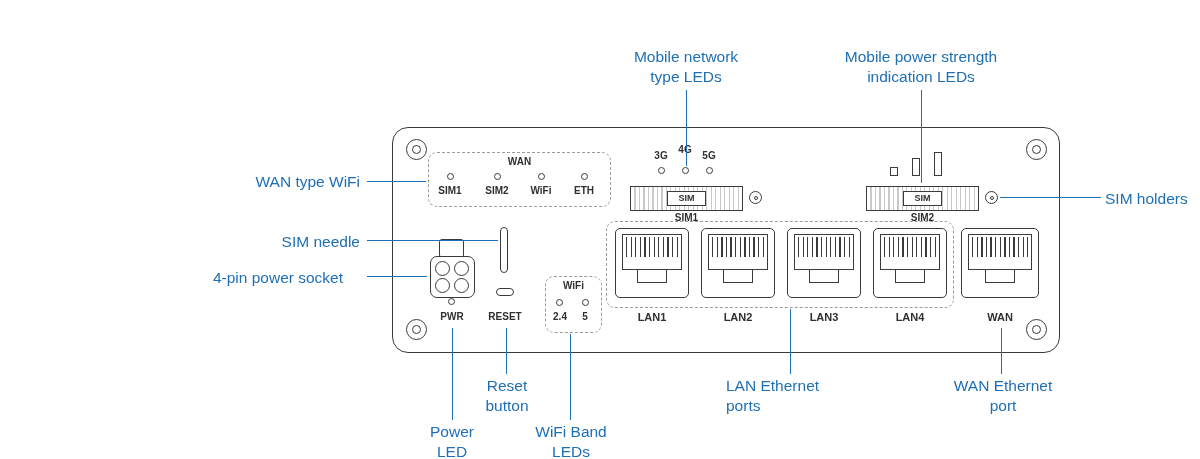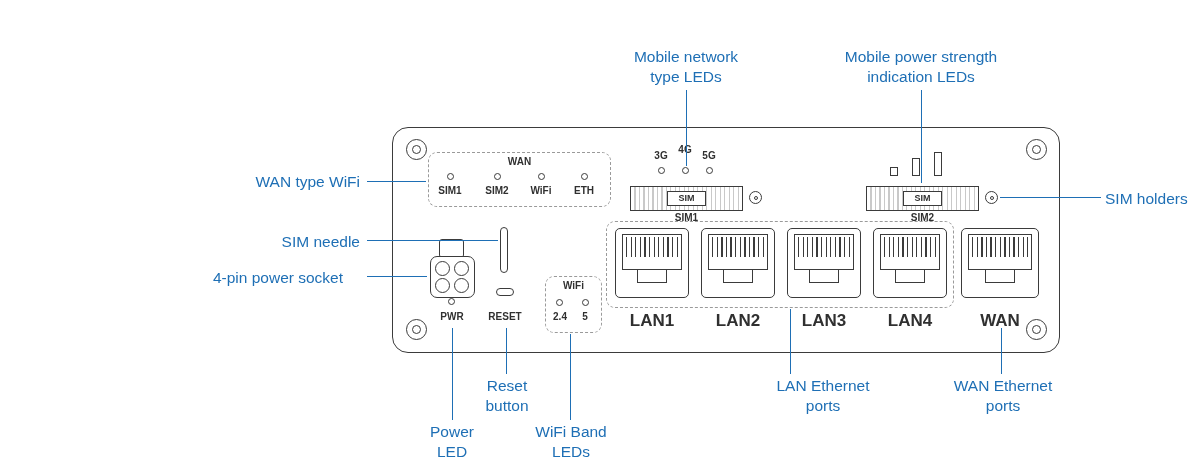--- a/index.html
+++ b/index.html
@@ -36,21 +36,21 @@
   .sigbar { position:absolute; border:1.3px solid var(--outline,#3b3b3b); background:#fff; }
 
   .port { position:absolute; top:228px; width:74px; height:70px;
           border:1.6px solid var(--outline,#3b3b3b); border-radius:5px; background:#fff; }
   .port-inner { position:absolute; left:6px; right:6px; top:5px; height:36px;
                 border:1.3px solid var(--outline,#3b3b3b); }
   .port-pins { position:absolute; left:3px; right:3px; top:2px; height:20px;
                background:repeating-linear-gradient(90deg,var(--outline,#3b3b3b) 0 1.3px,transparent 1.3px 4.6px); }
   .port-notch { position:absolute; left:50%; transform:translateX(-50%); top:41px; width:30px;
                 height:13px; border:1.3px solid var(--outline,#3b3b3b); border-top:none; }
-  .port-label { position:absolute; top:311px; font-size:17px; font-weight:bold;
+  .port-label { position:absolute; top:311px; font-size:11px; font-weight:bold;
                 color:#303030; text-align:center; }
 
   .btn-reset { position:absolute; left:496px; top:288px; width:18px; height:8px;
                border:1.3px solid var(--outline,#3b3b3b); border-radius:4px; background:#fff; }
   .socket-tab { position:absolute; left:439px; top:239px; width:25px; height:19px;
                 border:1.4px solid var(--outline,#3b3b3b); border-radius:3px; background:#fff; }
   .socket { position:absolute; left:430px; top:256px; width:45px; height:42px;
             border:1.4px solid var(--outline,#3b3b3b); border-radius:7px; background:#fff; }
   .pin { position:absolute; width:15px; height:15px; border:1.3px solid var(--outline,#3b3b3b);
          border-radius:50%; }
@@ -194,19 +194,19 @@
 indication LEDs</div>
   <div class="callout" style="left:1105px;top:189px;width:92px">SIM holders</div>
   <div class="callout" style="left:238px;top:232px;width:122px;text-align:right">SIM needle</div>
   <div class="callout" style="left:197px;top:268px;width:162px;text-align:center">4-pin power socket</div>
   <div class="callout" style="left:457px;top:376px;width:100px;text-align:center">Reset
 button</div>
   <div class="callout" style="left:402px;top:422px;width:100px;text-align:center">Power
 LED</div>
   <div class="callout" style="left:521px;top:422px;width:100px;text-align:center">WiFi Band
 LEDs</div>
-  <div class="callout" style="left:758px;top:376px;width:130px;text-align:center">LAN Ethernet
+  <div class="callout" style="left:726px;top:376px;width:130px;text-align:left">LAN Ethernet
 ports</div>
   <div class="callout" style="left:938px;top:376px;width:130px;text-align:center">WAN Ethernet
-ports</div>
+port</div>
 
 
 </div>
 
 </body></html>

